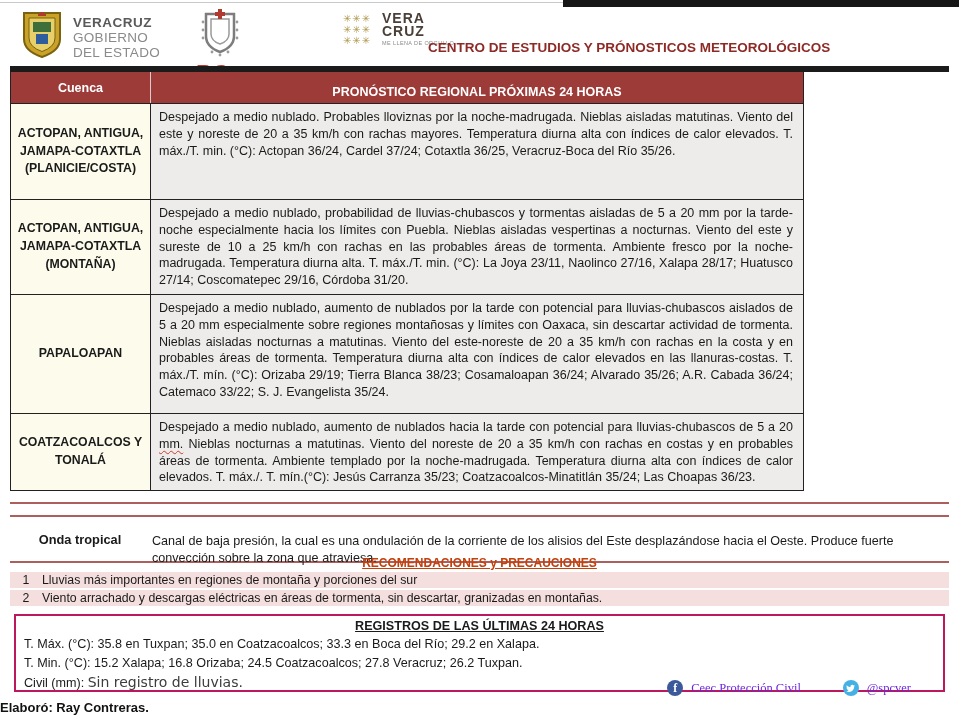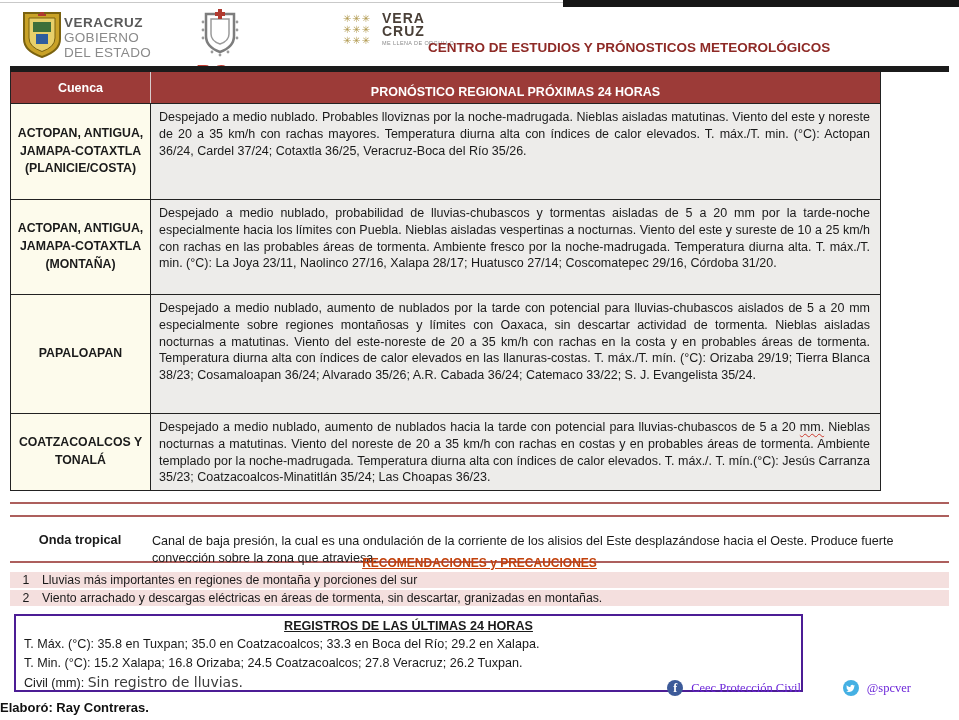--- a/index.html
+++ b/index.html
@@ -8,38 +8,38 @@
     position:relative; width:959px; height:720px; margin:0 auto;
     background:#ffffff; color:#1a1a1a; overflow:hidden;
   }
   
   .top-line { position:absolute; left:0; top:2px; width:100%; height:1px; background:#c9c9c9; }
   .top-dark-bar { position:absolute; left:563px; top:0; width:396px; height:7px; background:#161616; }
 
   
   .logo-group { position:absolute; display:flex; align-items:center; }
   .logo1 { left:20px; top:10px; }
-  .logo1-text { line-height:15px; }
+  .logo1-text { margin-left:9px; line-height:15px; }
   .logo1-l1 { font-size:13.5px; font-weight:bold; color:#5a5a5a; letter-spacing:.5px; }
   .logo1-l2, .logo1-l3 { font-size:13.5px; color:#8a8a8a; letter-spacing:.3px; }
   .logo2 { left:186px; top:8px;flex-direction:column; }
   .logo2-text { margin-left:10px; }
   .logo2-pc { font-size:24px; font-weight:bold; color:#c0392f; line-height:24px; }
   .logo2-sub { font-size:8.5px; color:#8a8a8a; line-height:10px; }
   .logo3 { left:336px; top:12px; }
   .pattern { width:42px; line-height:11px; font-size:10px; color:#b0984d; letter-spacing:1px; text-align:center; }
   .logo3-text { margin-left:4px; }
   .logo3-l1 { font-size:14px; font-weight:bold; color:#4a4038; line-height:13px; letter-spacing:1px;}
   .logo3-tag { font-size:5.5px; color:#8a8a8a; margin-top:2px; letter-spacing:.4px; }
   .doc-title { position:absolute; left:428px; top:40px; font-size:13.5px; font-weight:bold; color:#8e2a26; }
 
   .black-rule { position:absolute; left:10px; top:66px; width:939px; height:6px; background:#1b1b1b; }
 
   
-  .main-table { position:absolute; left:10px; top:72px; width:871px; border:1px solid #222; border-top:none; }
+  .main-table { position:absolute; left:10px; top:72px; width:794px; border:1px solid #222; border-top:none; }
   .t-header { display:flex; height:31px; background:#9c3b38; color:#ffffff; font-weight:bold; font-size:12.5px; }
   .t-header .c1 { width:140px; display:flex; align-items:center; justify-content:center; border-right:1px solid #d8cccc; }
   .t-header .c2 { flex:1; display:flex; align-items:center; justify-content:center;margin-top:8px; }
   .t-row { display:flex; border-top:1px solid #222; }
   .t-row .cuenca {
     width:140px; background:#fdfbec; border-right:1px solid #222;
     display:flex; align-items:center; justify-content:center; text-align:center;
     font-weight:bold; font-size:12.3px; line-height:1.45; padding:2px 4px;
   }
   .t-row .forecast {
@@ -59,22 +59,22 @@
 
   .recom-title { position:absolute; left:0; top:556px; width:100%; text-align:center;
                  font-size:12px; font-weight:bold; color:#c2410c; text-decoration:underline; }
   .pink-row { position:absolute; left:10px; width:939px; height:16px; background:#f4dfde;
               display:flex; align-items:center; font-size:12.3px; }
   .pink-1 { top:572px; } .pink-2 { top:590px; }
   .pink-num { width:32px; text-align:center; flex:none; }
   .pink-text { flex:1; }
 
   
-  .registros { position:absolute; left:14px; top:614px; width:789px; height:78px;
-               border:2px solid #4c1d95; background:#ffffff; padding:1px 8px 0 8px; }
+  .registros { position:absolute; left:14px; top:614px; width:931px; height:78px;
+               border:2px solid #be185d; background:#ffffff; padding:1px 8px 0 8px; }
   .reg-title { text-align:center; font-size:12.6px; font-weight:bold; text-decoration:underline; line-height:18px; }
   .reg-line { font-size:12.6px; line-height:19px; }
   .reg-lluvia-value { font-family:"DejaVu Sans", sans-serif; font-size:14px; color:#3c3c3c; }
 
   
   .social { position:absolute; right:48px; top:680px; display:flex; align-items:center; gap:8px; }
   .fb-icon { width:16px; height:16px; border-radius:50%; background:#3c5a99; color:#fff;
              font-size:12px; font-weight:bold; text-align:center; line-height:16px;
              font-family:"Liberation Serif", serif; flex:none; }
   .tw-icon { width:16px; height:16px; border-radius:50%; background:#45b0e3;

